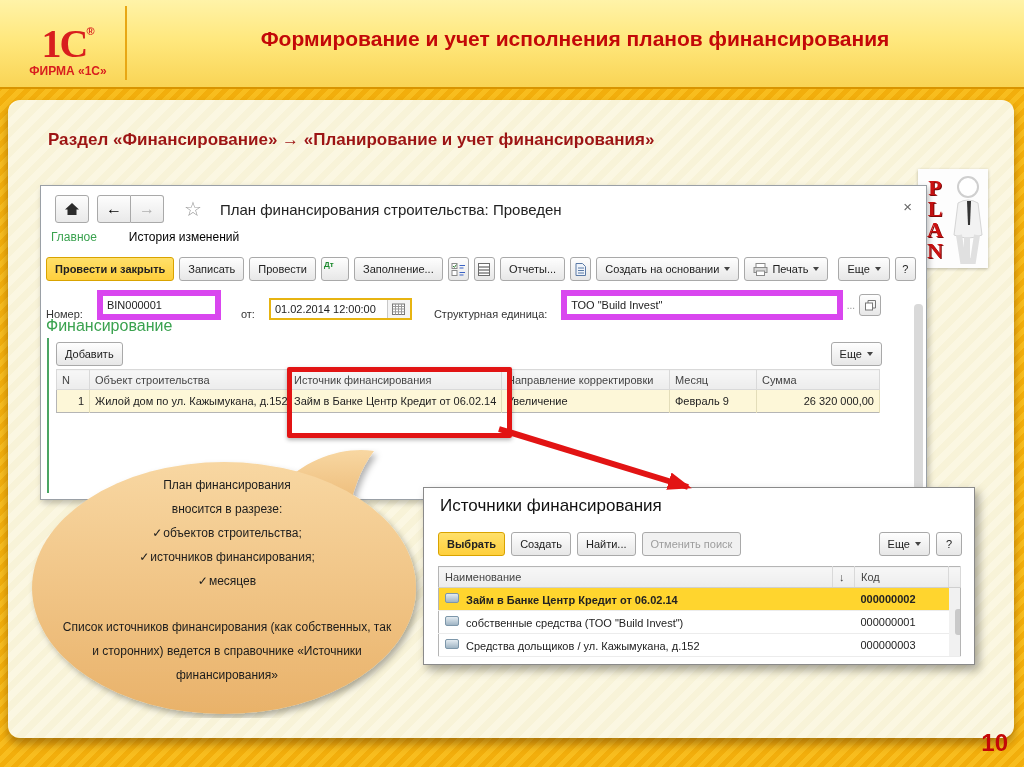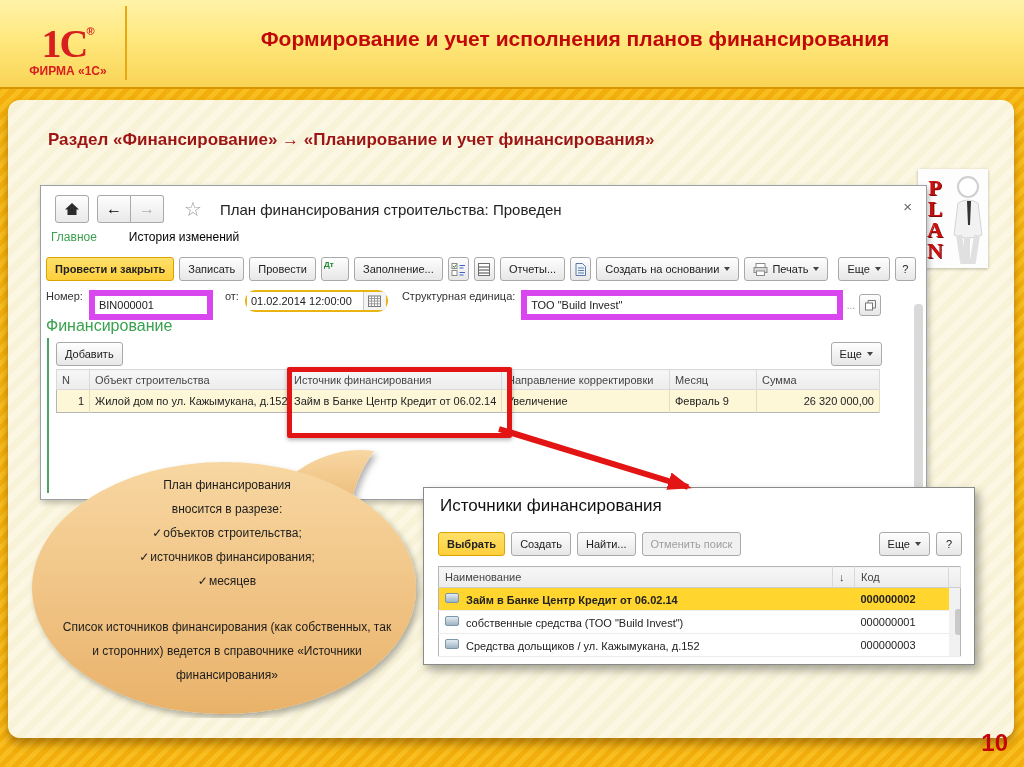--- a/index.html
+++ b/index.html
@@ -58,22 +58,22 @@
   #nav-backfwd .nav-btn:last-child{border-radius:0 3px 3px 0;border-left:none;color:#b0b0b0;}
   #win-star{font-size:20px;color:#9a9a9a;margin-left:12px;}
   #win-title{font-size:15px;color:#222;margin-left:10px;}
   #win-close{right:14px;top:12px;font-size:15px;color:#666;cursor:default;}
   #win-menu{left:10px;top:44px;display:flex;gap:32px;font-size:12px;}
   #win-toolbar{left:5px;top:71px;right:10px;display:flex;align-items:center;gap:5px;}
   #dtkt{width:24px;height:22px;border:1px solid #a9a9a9;border-radius:3px;
     background:linear-gradient(#fefefe,#e7e7e7);font:bold 8px/8px "Liberation Sans",sans-serif;
     display:flex;flex-direction:column;justify-content:center;padding-left:2px;}
   #dtkt .dt{color:#1d8a2e;} #dtkt .kt{color:#c01616;margin-left:7px;padding-left:28px;}
-  #win-fields{left:5px;top:104px;right:45px;display:flex;align-items:flex-start;gap:6px;}
-  #date-wrap{display:flex;align-items:center;border:2px solid #e7b411;border-radius:11px;}
+  #win-fields{left:5px;top:104px;right:45px;display:flex;align-items:flex-end;gap:14px;}
+  #date-wrap{display:flex;align-items:center;border:2px solid #e7b411;border-radius:0;}
   #date-wrap .inp{border:none;width:108px;}
   #date-cal{width:22px;height:18px;display:flex;align-items:center;justify-content:center;
     border-left:1px solid #c9c9c9;background:#f4f4f4;}
   #unit-wrap{display:flex;align-items:center;flex:1;}
   #unit-wrap .inp{flex:1;}
   #unit-dots{font-size:10px;color:#999;padding:0 4px;}
   #sec-label{left:5px;top:131px;font-size:16px;}
   #sec-line{left:6px;top:152px;bottom:6px;width:2px;background:#4aa564;}
   #add-row{left:15px;top:156px;right:44px;display:flex;justify-content:space-between;align-items:center;}
   #win-scroll{right:3px;top:118px;height:186px;width:9px;background:#d9d9d9;border-radius:4px;}

